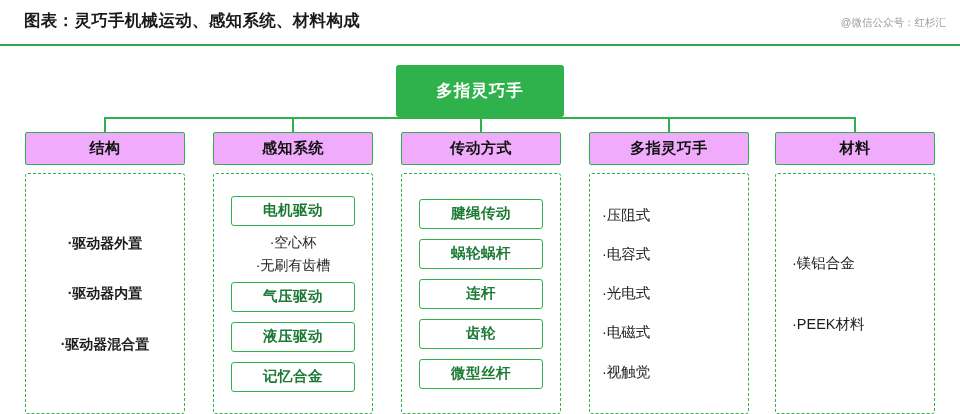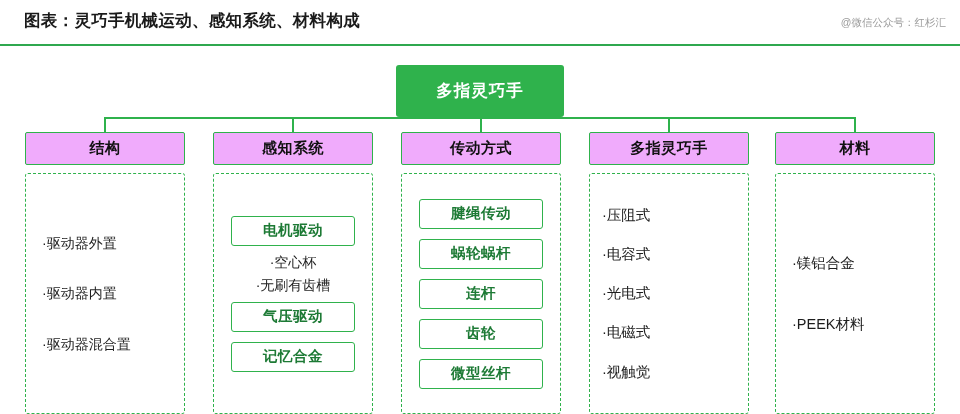--- a/index.html
+++ b/index.html
@@ -163,22 +163,23 @@
     color: #1d1d1d;
     white-space: nowrap;
   }
   .col-body.spread {
     justify-content: space-evenly;
     align-items: flex-start;
     padding: 14px 12px;
   }
   .col-body.spread2 {
     justify-content: space-evenly;
-    align-items: flex-start;
+    align-items: center;
     padding: 30px 16px;
+    font-weight: bold;
   }
 </style>
 </head>
 <body>
 
 <div class="title-bar">
   <div class="title-text">图表：灵巧手机械运动、感知系统、材料构成</div>
   <div class="watermark">@微信公众号：红杉汇</div>
 </div>
 <div class="divider"></div>
@@ -200,20 +201,21 @@
   </div>
 
   <div class="col" style="left:213px;">
     <div class="col-stub"></div>
     <div class="col-head">感知系统</div>
     <div class="col-body">
       <div class="chip">电机驱动</div>
       <div class="plaintext">·空心杯</div>
       <div class="plaintext">·无刷有齿槽</div>
       <div class="chip">气压驱动</div>
+      <div class="chip">液压驱动</div>
       <div class="chip">记忆合金</div>
     </div>
   </div>
 
   <div class="col" style="left:401px;">
     <div class="col-stub"></div>
     <div class="col-head">传动方式</div>
     <div class="col-body">
       <div class="chip">腱绳传动</div>
       <div class="chip">蜗轮蜗杆</div>

